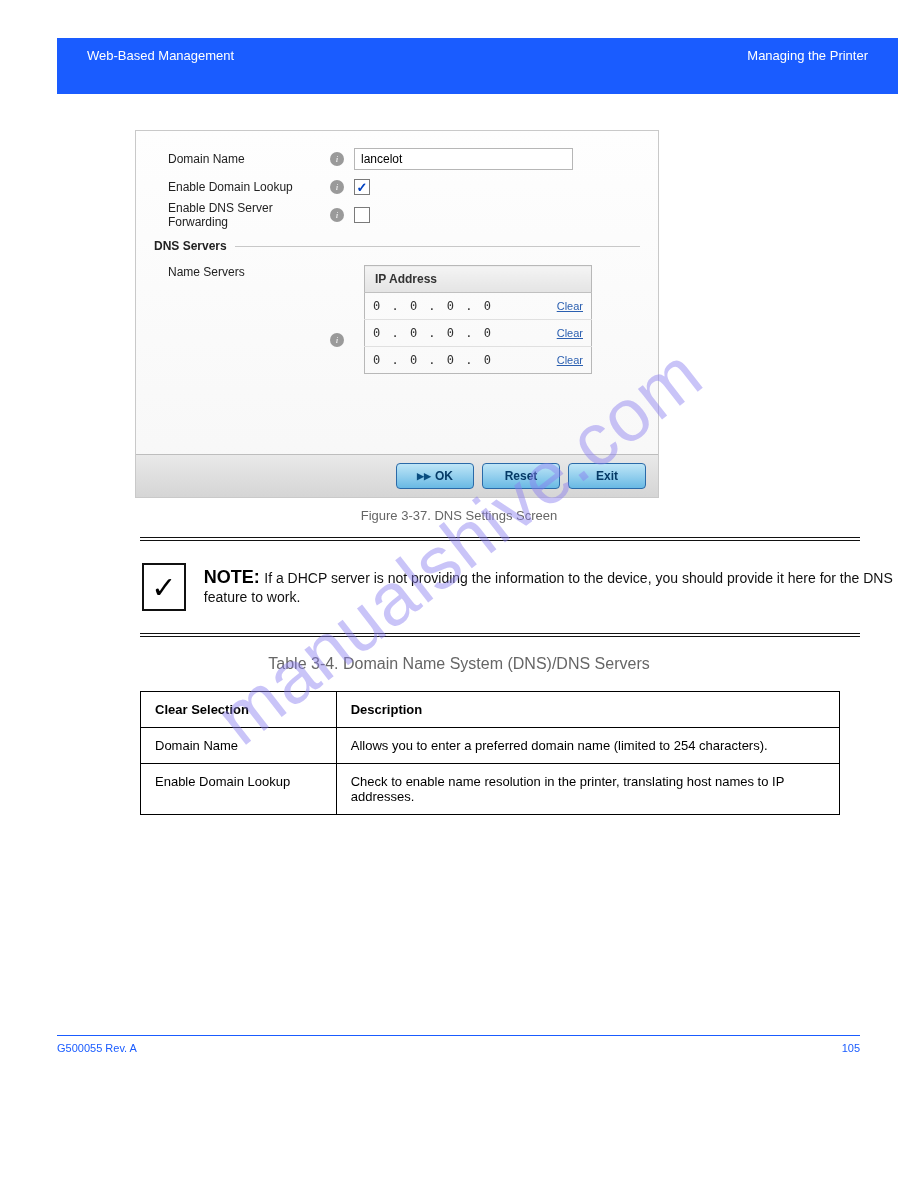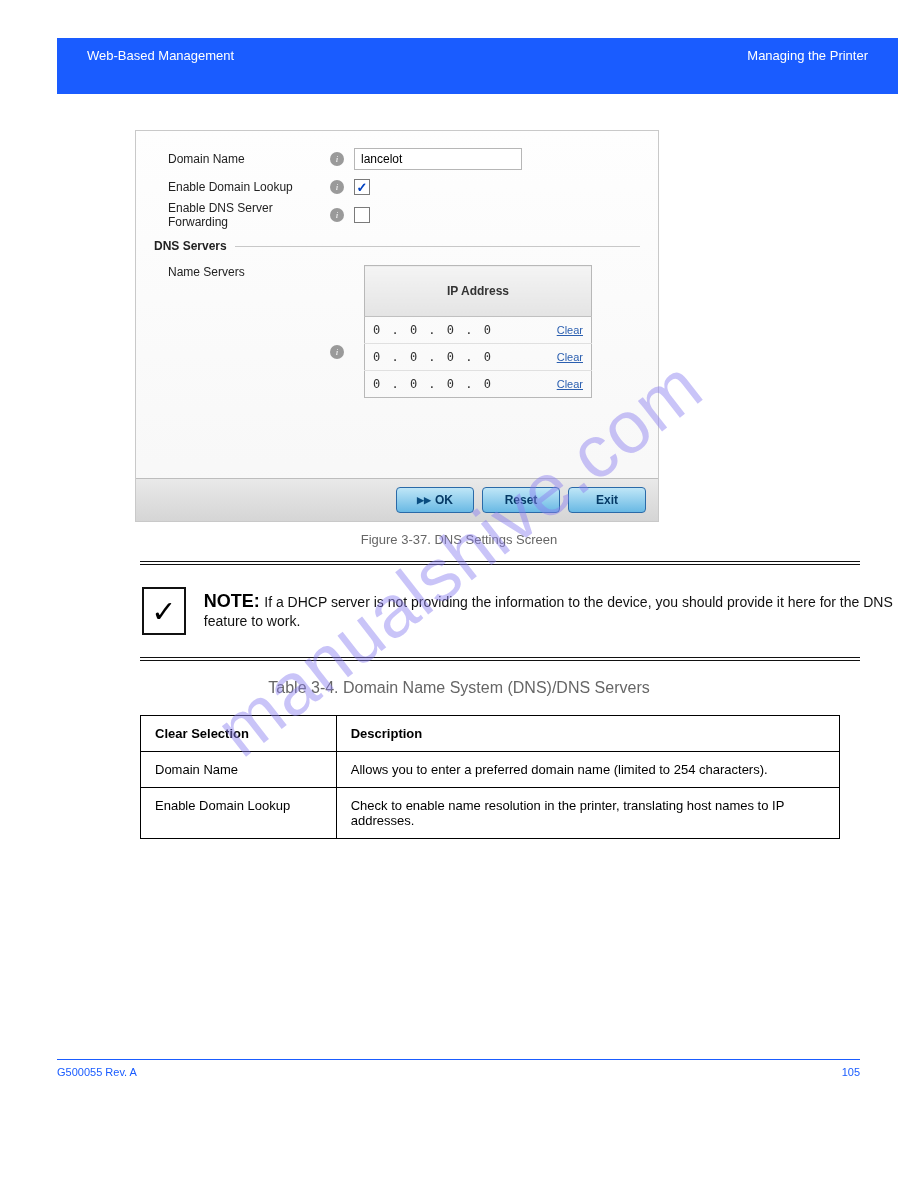--- a/index.html
+++ b/index.html
@@ -8,27 +8,27 @@
   .blue-banner .white-text { color: #fff; font-size: 13px; padding: 10px 30px; display:flex; justify-content:space-between; }
 
   
   .panel-wrap { margin: 36px 0 0 135px; width: 524px; border:1px solid #c9c9c9; background: linear-gradient(#fefefe,#f7f7f7); font-size:12px; color:#333; }
   .panel-body { padding:14px 18px 20px 18px; }
   .section-title { font-weight:bold; font-size:12px; color:#222; display:flex; align-items:center; white-space:nowrap; margin-bottom:8px;}
   .section-title::after { content:""; flex:1; border-top:1px solid #c8c8c8; margin-left:8px;}
   .row { display:flex; align-items:center; height:28px; }
   .row .lbl { width:176px; padding-left:14px; font-size:12px; color:#222;}
   .info-icon { width:14px; height:14px; border-radius:50%; background:#9a9a9a; color:#fff; font-size:9px; display:flex; align-items:center; justify-content:center; font-style:italic; font-family:Georgia,serif; margin-right:10px;}
-  .textfield { width:168px; height:22px; border:1px solid #b6b6b6; padding:2px 6px; font-size:12px; }
+  .textfield { width:219px; height:22px; border:1px solid #b6b6b6; padding:2px 6px; font-size:12px; }
   .chk { width:16px; height:16px; border:1px solid #7a7a7a; background:#fff; display:flex; align-items:center; justify-content:center; font-size:13px; color:#0040c0;}
   .chk.checked::after{ content:"✓"; font-weight:bold; }
 
   .ns-table-wrap { margin-left:30px; margin-top:4px;}
   .ns-table { border:1px solid #b8b8b8; border-collapse:collapse; width:228px; }
-  .ns-table th { background:linear-gradient(#f4f4f4,#e4e4e4); text-align:center; padding:18px 10px; font-size:12px; border-bottom:1px solid #c0c0c0;}
+  .ns-table th { background:linear-gradient(#f4f4f4,#e4e4e4); text-align:left; padding:6px 10px; font-size:12px; border-bottom:1px solid #c0c0c0;}
   .ns-table td { padding:6px 8px; border-bottom:1px solid #e0e0e0; font-size:12px; color:#333;}
   .ns-table tr:last-child td { border-bottom:none; }
   .ip-cell { font-family: monospace; letter-spacing:2px; color:#333; padding-left:14px;}
   .clear-link { color:#2b5fb0; text-decoration:underline; font-size:11px; cursor:pointer; }
 
   .btnbar { background:linear-gradient(#e9e9e9,#d5d5d5); border-top:1px solid #bdbdbd; padding:8px 12px; display:flex; justify-content:flex-end; gap:8px;}
   .btn { width:78px; height:26px; border:1px solid #2a6aa8; border-radius:4px; background:linear-gradient(#bfe6f7,#69b9e4); color:#053a66; font-weight:bold; font-size:12px; cursor:pointer; display:flex; align-items:center; justify-content:center; gap:4px;}
   .btn .tri { font-size:9px; color:#0a4d80;}
 
   .caption { text-align:center; font-size:13px; color:#666; margin-top:10px;}

